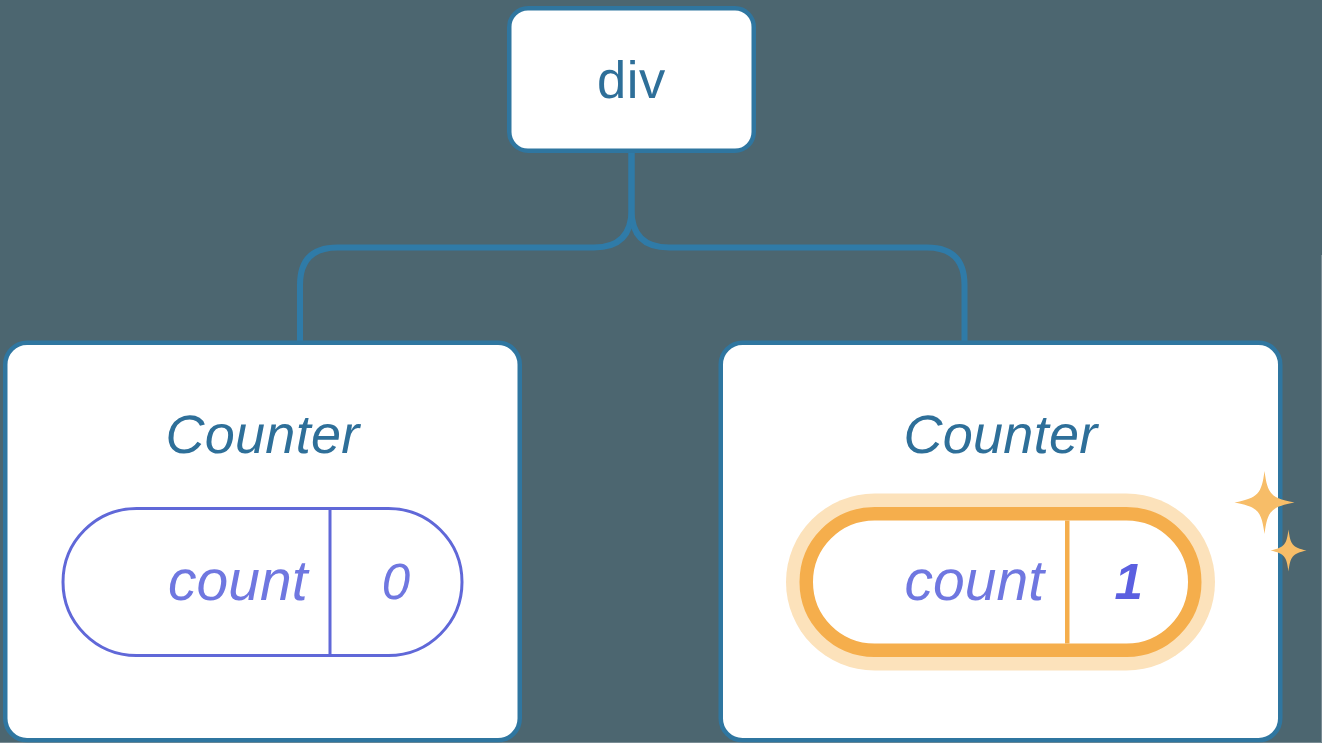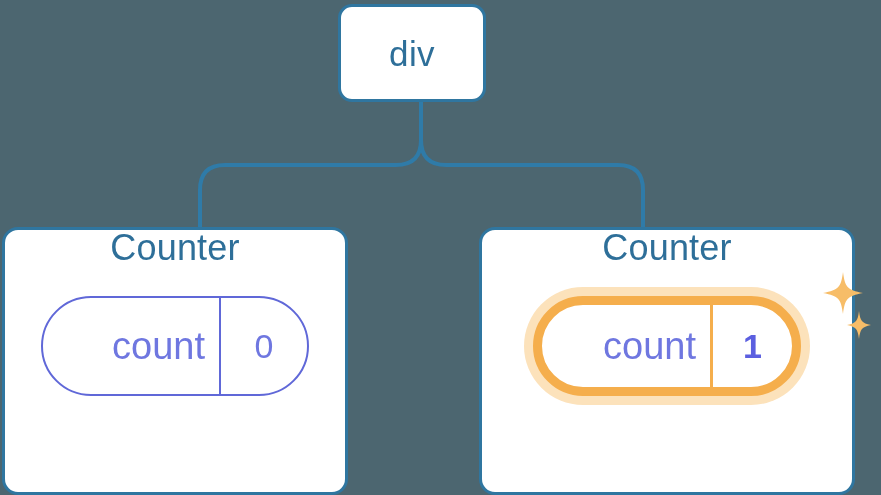--- a/index.html
+++ b/index.html
@@ -38,37 +38,39 @@
     box-sizing: border-box;
     display: flex;
     flex-direction: column;
     align-items: center;
   }
 
   
   #node-div {
     left: 338px;
     top: 4px;
-    width: 148px;
+    width: 166px;
     height: 98px;
     border-radius: 14px;
     justify-content: center;
   }
   #node-div .node-title {
     font-size: 35px;
     color: #2e6f99;
     letter-spacing: 0.4px;
     line-height: 1;
   }
 
   
   .component-card {
     border-radius: 16px;
     top: 227px;
     height: 268px;
+    padding-top: 42px;
+    font-style: italic;
   }
   #node-counter-left {
     left: 2px;
     width: 346px;
   }
   #node-counter-right {
     left: 479px;
     width: 376px;
   }
   .component-card .node-title {

